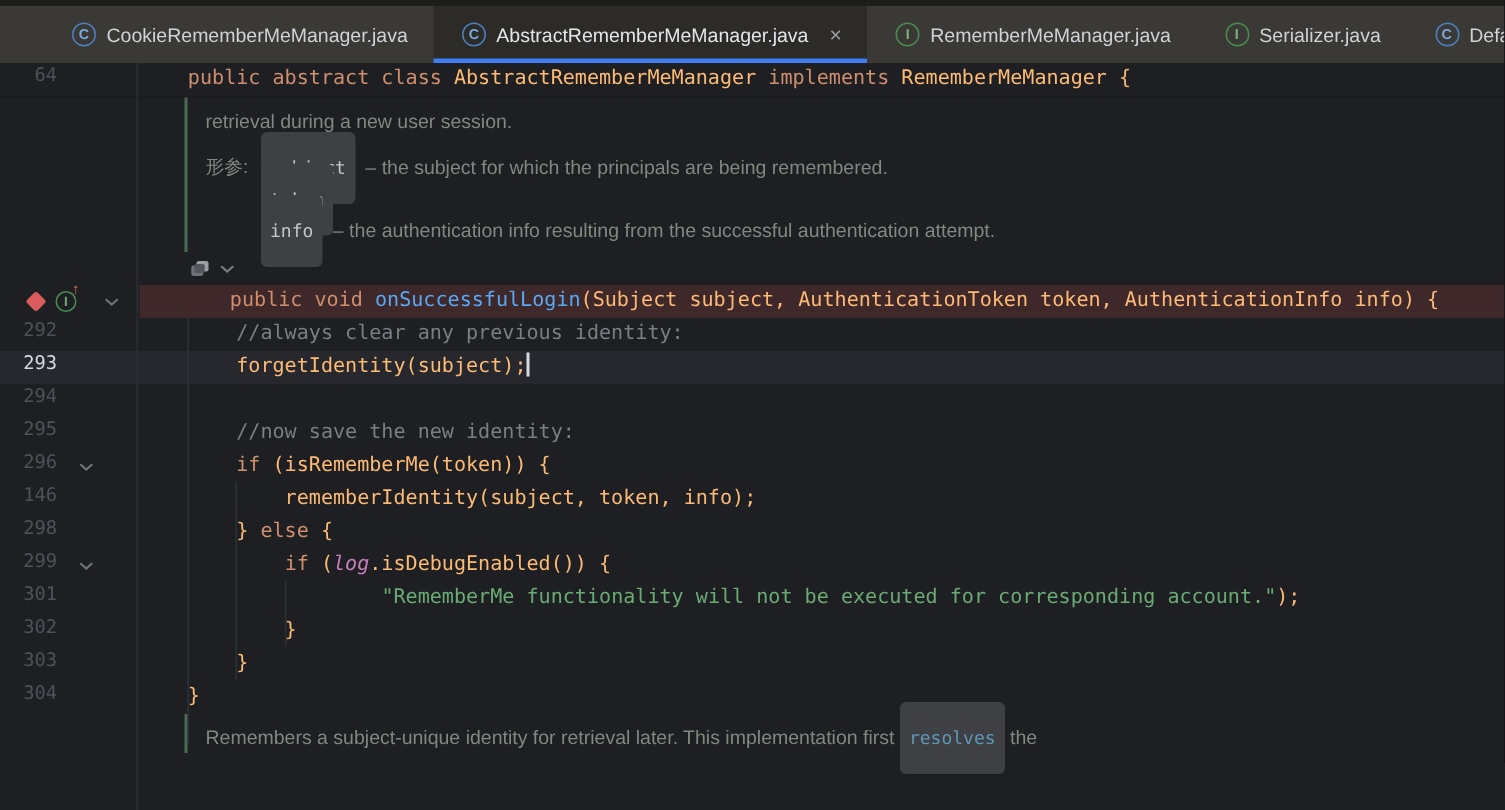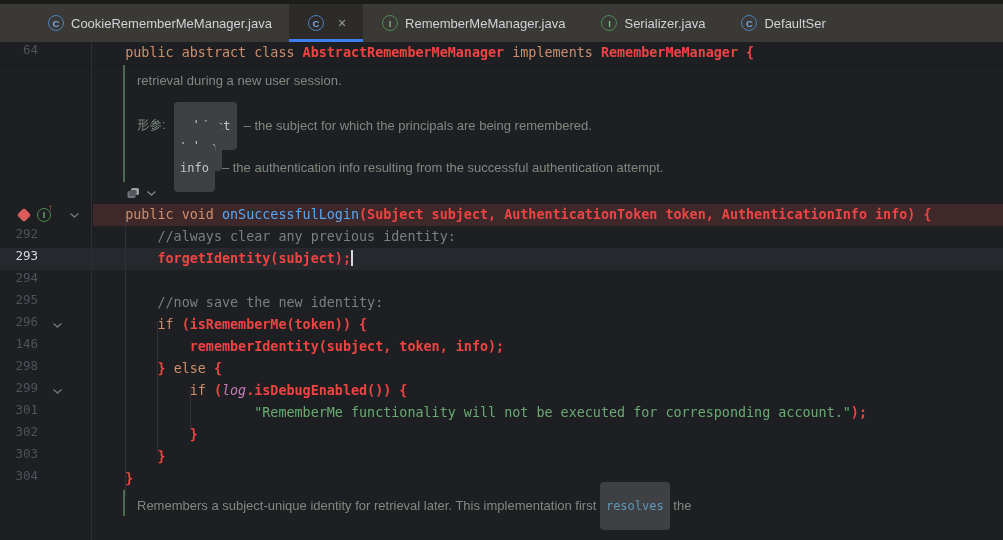--- a/index.html
+++ b/index.html
@@ -16,41 +16,41 @@
          font-size:9.5px;font-weight:bold;box-sizing:border-box;flex:0 0 16px;}
   .ficon.class{border:1.5px solid #4B7FBE;color:#7AA9E0;}
   .ficon.interface{border:1.5px solid #4A8C50;color:#7BB381;}
   .tclose{margin-left:7px;color:#9CA0A6;font-size:14px;line-height:14px;}
   
   .sticky{height:22px;display:flex;background:#1E1F22;border-bottom:1px solid #1A1B1E;}
   .gutter{width:93px;flex:0 0 93px;position:relative;}
   .lnum{position:absolute;right:55px;top:0;line-height:22px;font:12.5px "DejaVu Sans Mono",monospace;color:#4E525A;}
   .row.cur .lnum{color:#D6D9DE;}
   .code-text{flex:1;white-space:pre;font:13.4px/22px "DejaVu Sans Mono",monospace;color:#BFC3CA;overflow:hidden;}
-  .code-text.bp{background:#3E282A;}
+  .code-text.bp{background:#3E282A;padding-left:28px;}
   
   .editor{position:relative;}
   .row{display:flex;height:22px;}
   .row.cur{background:#26282D;}
   .docwrap{display:flex;}
   .doc-block{margin-left:30px;border-left:2px solid #4A6B52;padding:5px 0 4px 12px;
              color:#7E8A80;font-size:13px;}
   .doc-intro{line-height:22px;}
-  .params{margin-top:23px;}
+  .params{margin-top:9px;}
   .param-row{display:flex;align-items:center;height:21px;gap:7px;}
   .plabel{width:30px;font-size:12.5px;color:#7E8A80;}
   .chip{font:12px "DejaVu Sans Mono",monospace;background:#3E4043;border-radius:4px;
         padding:17px 6px;color:#C2C6CC;}
   .chip.link{color:#5E97B8;}
   .icon-row{height:22px;display:flex;align-items:center;gap:5px;padding-left:32px;}
   .doc-bottom-row{display:flex;}
   .doc-block.bottom{padding:5px 0 0 12px;line-height:21px;}
   
   .tk-kw{color:#CF8E6D;margin-top:44px;}
-  .tk-def{color:#ef4444;font-weight:bold;}
+  .tk-def{color:#fdba74;}
   .tk-cmt{color:#7A7E85;}
   .tk-str{color:#69AB73;}
   .tk-fld{color:#C77DBB;font-style:italic;}
   .tk-mth{color:#57A8F5;}
   .caret{display:inline-block;width:2px;height:16px;background:#D6D9DE;vertical-align:-3px;}
   
   .bp-diamond{position:absolute;left:19px;top:6px;width:10px;height:10px;background:#DB5C5C;
               border-radius:2px;transform:rotate(45deg);}
   .impl{position:absolute;left:37px;top:4px;width:14px;height:14px;border:1.3px solid #4A8C50;
         border-radius:50%;color:#6FA875;font-weight:bold;font-size:9px;display:flex;align-items:center;
@@ -72,20 +72,21 @@
 <div class="app">
   <div class="top-strip"></div>
 
   <div class="tabbar" id="tabbar">
       <div class="tab">
         <span class="ficon class">C</span>
         <span class="tlabel">CookieRememberMeManager.java</span>
       </div>
       <div class="tab active">
         <span class="ficon class">C</span>
+        <span class="tlabel">AbstractRememberMeManager.java</span>
         <span class="tclose">×</span>
         <span class="underline"></span>
       </div>
       <div class="tab">
         <span class="ficon interface">I</span>
         <span class="tlabel">RememberMeManager.java</span>
       </div>
       <div class="tab">
         <span class="ficon interface">I</span>
         <span class="tlabel">Serializer.java</span>

